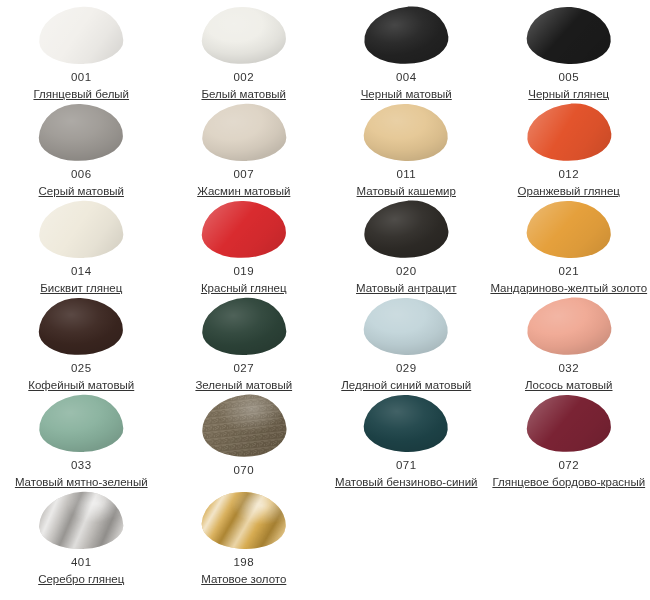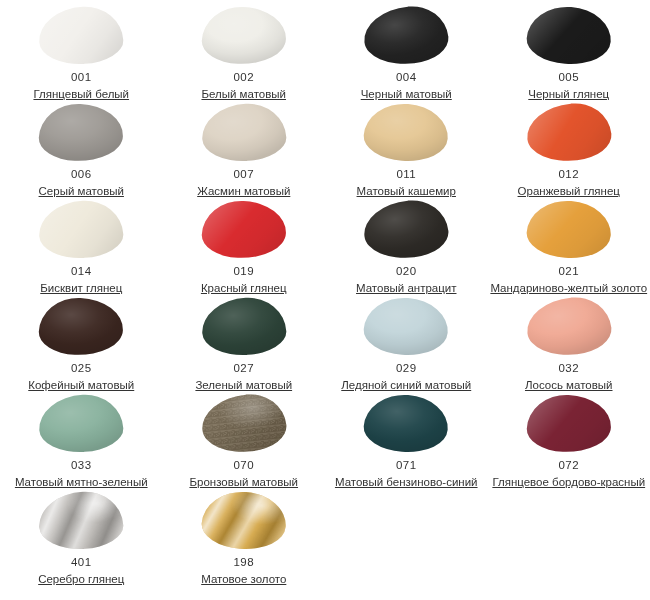--- a/index.html
+++ b/index.html
@@ -257,21 +257,20 @@
       <div class="code">033</div>
       <div class="name">Матовый мятно-зеленый</div>
     </div>
     <div class="cell fin-grain">
       <div class="blob-wrap">
         <div class="blob v3" style="background: rgb(119, 104, 79);">
           <div class="gloss"></div>
         </div>
       </div>
       <div class="code">070</div>
-      <div class="name">Бронзовый матовый</div>
     </div>
     <div class="cell fin-matte">
       <div class="blob-wrap">
         <div class="blob v4" style="background: rgb(30, 68, 73);">
           <div class="gloss"></div>
         </div>
       </div>
       <div class="code">071</div>
       <div class="name">Матовый бензиново-синий</div>
     </div>

